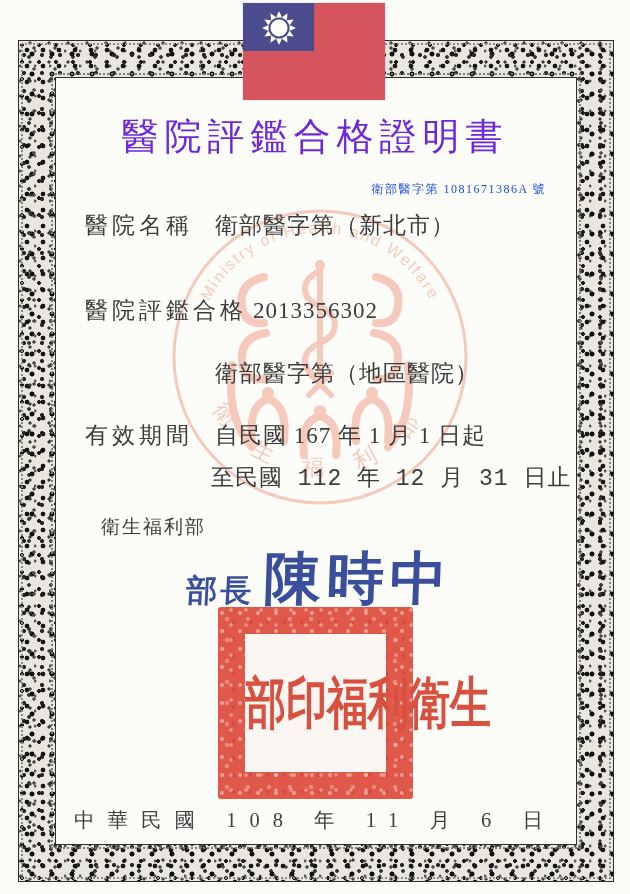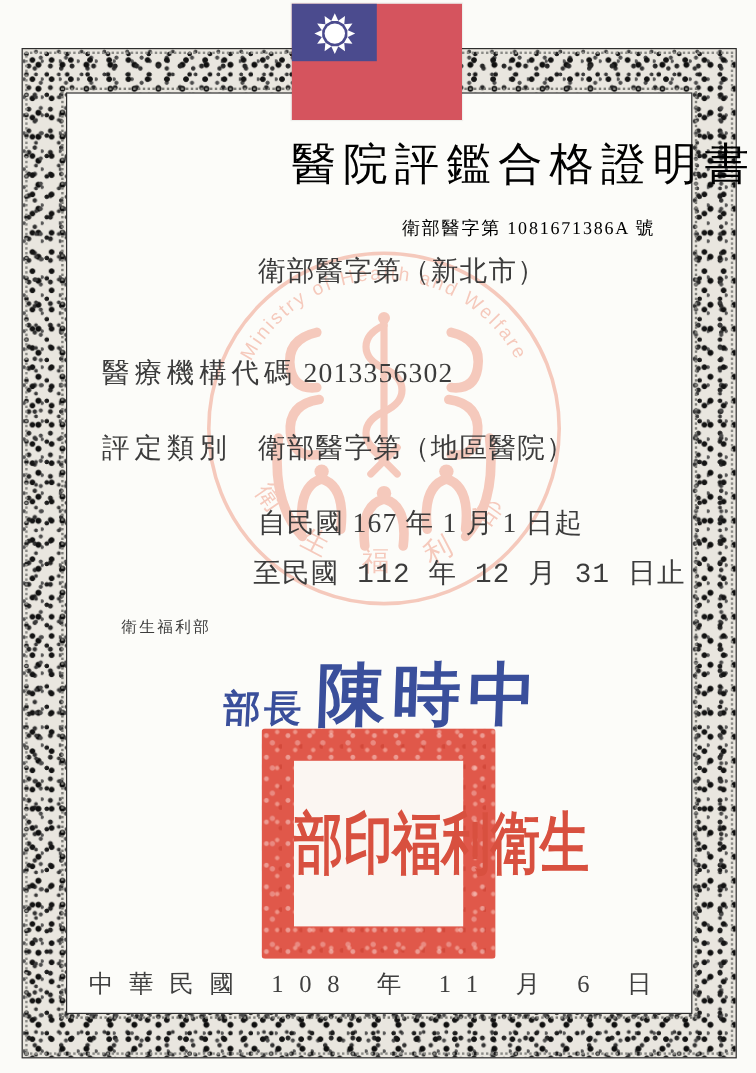--- a/index.html
+++ b/index.html
@@ -36,36 +36,36 @@
     border:1.5px solid #2e2e2e;
     outline:2px dotted #7d7d78;
     outline-offset:2px;
   }
   
   .flag{position:absolute;left:243px;top:3px;width:142px;height:97px;z-index:4;box-shadow:0 0 0 1px rgba(0,0,0,.05);}
   
   .watermark{position:absolute;left:168px;top:205px;width:304px;height:304px;z-index:2;opacity:.5;}
   
   .title{
-    position:absolute;left:0;top:112px;width:100%;text-align:right;
-    font-size:37px;letter-spacing:6px;color:#000000;z-index:3;white-space:nowrap;
+    position:absolute;left:0;top:112px;width:100%;text-align:center;
+    font-size:37px;letter-spacing:6px;color:#6d28d9;z-index:3;white-space:nowrap;
   }
   .doc-number{
-    position:absolute;right:84px;top:181px;font-size:15px;letter-spacing:1.5px;color:#000000;z-index:3;
+    position:absolute;right:84px;top:181px;font-size:12px;letter-spacing:1.5px;color:#1d4ed8;z-index:3;
   }
   .field{position:absolute;left:85px;z-index:3;font-size:23px;white-space:nowrap;}
   .field .lbl{letter-spacing:4px;}
   .field .val{position:absolute;left:130px;letter-spacing:1px;}
   .f1{top:210px;}
   .f2{top:295px;}
   .f2 .val-inline{letter-spacing:1px;margin-left:6px;}
   .f3{top:358px;}
   .f4{top:420px;}
   .f4 .val2{position:absolute;left:126px;top:42px;letter-spacing:1px;font-family:Liberation Mono, monospace;}
-  .issuer{position:absolute;left:101px;top:514px;font-size:13px;letter-spacing:2px;z-index:3;}
+  .issuer{position:absolute;left:101px;top:514px;font-size:19px;letter-spacing:2px;z-index:3;}
   .signature{
     position:absolute;left:186px;top:541px;z-index:3;display:flex;align-items:flex-end;
     color:#3a4f9b;font-weight:bold;white-space:nowrap;
   }
   .sig-title{font-size:31px;letter-spacing:3px;padding-bottom:6px;transform:skewX(-3deg);}
   .sig-name{font-size:57px;letter-spacing:6px;margin-left:10px;transform:skewX(-2deg);}
   
   .seal{
     position:absolute;left:218px;top:607px;width:195px;height:192px;z-index:3;
     background-color:#e0584a;
@@ -157,30 +157,31 @@
     <polygon points="0,-17 3,-10.5 -3,-10.5" transform="rotate(270)"></polygon>
     <polygon points="0,-17 3,-10.5 -3,-10.5" transform="rotate(300)"></polygon>
     <polygon points="0,-17 3,-10.5 -3,-10.5" transform="rotate(330)"></polygon>
   </g>
 </svg>
 
 <div class="title">醫院評鑑合格證明書</div>
 <div class="doc-number">衛部醫字第 1081671386A 號</div>
 
 <div class="field f1">
+  <span class="lbl">醫院名稱</span>
   <span class="val">衛部醫字第（新北市）</span>
 </div>
 <div class="field f2">
-  <span class="lbl">醫療機構代碼</span><span class="val-inline">2013356302</span>
+  <span class="lbl">醫院評鑑合格</span><span class="val-inline">2013356302</span>
 </div>
 <div class="field f3">
-  <span class="lbl">評定類別</span>
   <span class="val">衛部醫字第（地區醫院）</span>
 </div>
 <div class="field f4">
+  <span class="lbl">有效期間</span>
   <span class="val">自民國 167 年 1 月 1 日起</span>
   <span class="val2">至民國 112 年 12 月 31 日止</span>
 </div>
 
 <div class="issuer">衛生福利部</div>
 <div class="signature">
   <span class="sig-title">部長</span>
   <span class="sig-name">陳時中</span>
 </div>
 

